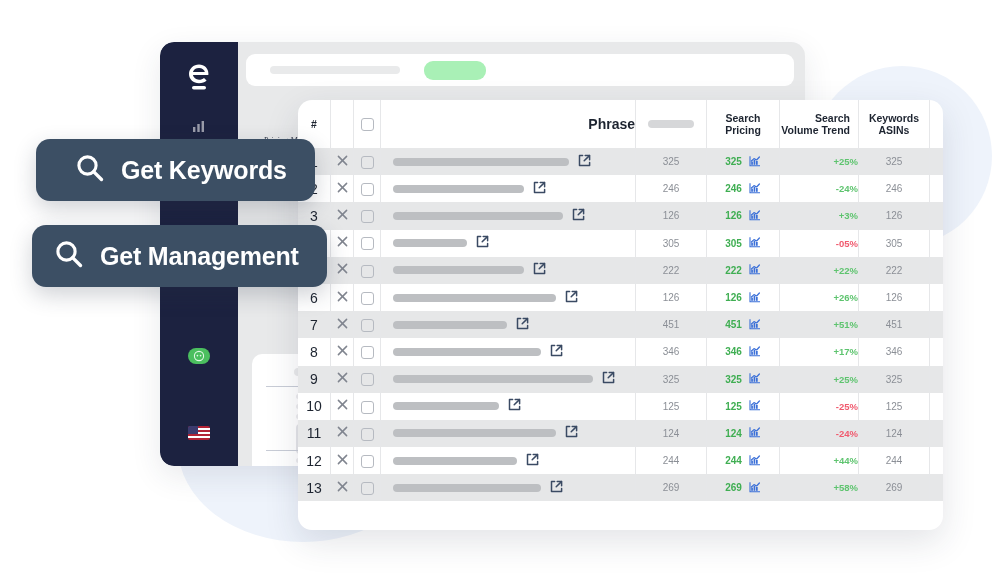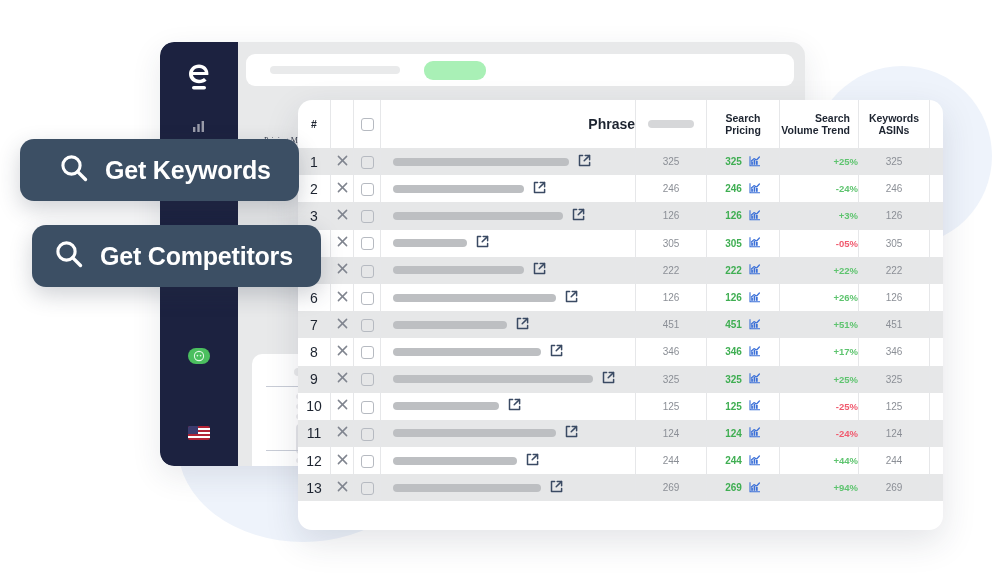--- a/index.html
+++ b/index.html
@@ -120,21 +120,21 @@
 
   
   .callout{
     position:absolute;background:#3c4f64;border-radius:14px;
     display:flex;align-items:center;gap:16px;
     padding:0 28px 0 22px;
     box-shadow:0 8px 22px rgba(40,50,70,.22);
     color:#fff;
   }
   .callout .label{font-size:25px;font-weight:700;letter-spacing:-.2px;white-space:nowrap;}
-  #callout-keywords{left:20px;top:139px;height:62px;padding-left:39px;}
+  #callout-keywords{left:36px;top:139px;height:62px;padding-left:39px;}
   #callout-competitors{left:32px;top:225px;height:62px;}
 </style>
 </head>
 <body>
 
 <div id="stage">
 
   <div class="blob" id="blob-top"></div>
   <div class="blob" id="blob-bottom"></div>
 
@@ -670,21 +670,21 @@
             <td class="c-sv"><span class="sv-wrap">
                 <span class="sv-num">269</span>
                 <span><svg width="12" height="12" viewBox="0 0 12 12">
                     <path d="M1 1.2v9.6h10" fill="none" stroke="#3a6fd8" stroke-width="1.1"></path>
                     <rect x="2.2" y="6.6" width="1.7" height="3.2" fill="#3a6fd8"></rect>
                     <rect x="4.6" y="5.0" width="1.7" height="4.8" fill="#3a6fd8"></rect>
                     <rect x="7.0" y="6.0" width="1.7" height="3.8" fill="#3a6fd8"></rect>
                     <polyline points="2.4,6.0 5.0,3.6 7.6,5.0 10.4,2.0" fill="none" stroke="#3a6fd8" stroke-width="1.2" stroke-linecap="round" stroke-linejoin="round"></polyline>
                   </svg></span>
               </span></td>
-            <td class="c-svt"><span class="up">+94%</span></td>
+            <td class="c-svt"><span class="up">+58%</span></td>
             <td class="c-asin">269</td>
             <td class="c-end no-rule">
               <span class="end-pill"></span>
             </td>
           </tr>
         </tbody>
     </table>
   </div>
 
   <div class="callout" id="callout-keywords">
@@ -697,16 +697,16 @@
     <span class="label">Get Keywords</span>
   </div>
 
   <div class="callout" id="callout-competitors">
     <span>
       <svg width="30" height="30" viewBox="0 0 30 30">
         <circle cx="12.5" cy="12.5" r="8.6" fill="none" stroke="#fff" stroke-width="3.1"></circle>
         <line x1="18.6" y1="18.6" x2="26.5" y2="26.5" stroke="#fff" stroke-width="3.4" stroke-linecap="round"></line>
       </svg>
     </span>
-    <span class="label">Get Competitors</span>
+    <span class="label">Get Management</span>
   </div>
 
 </div>
 
 </body></html>

